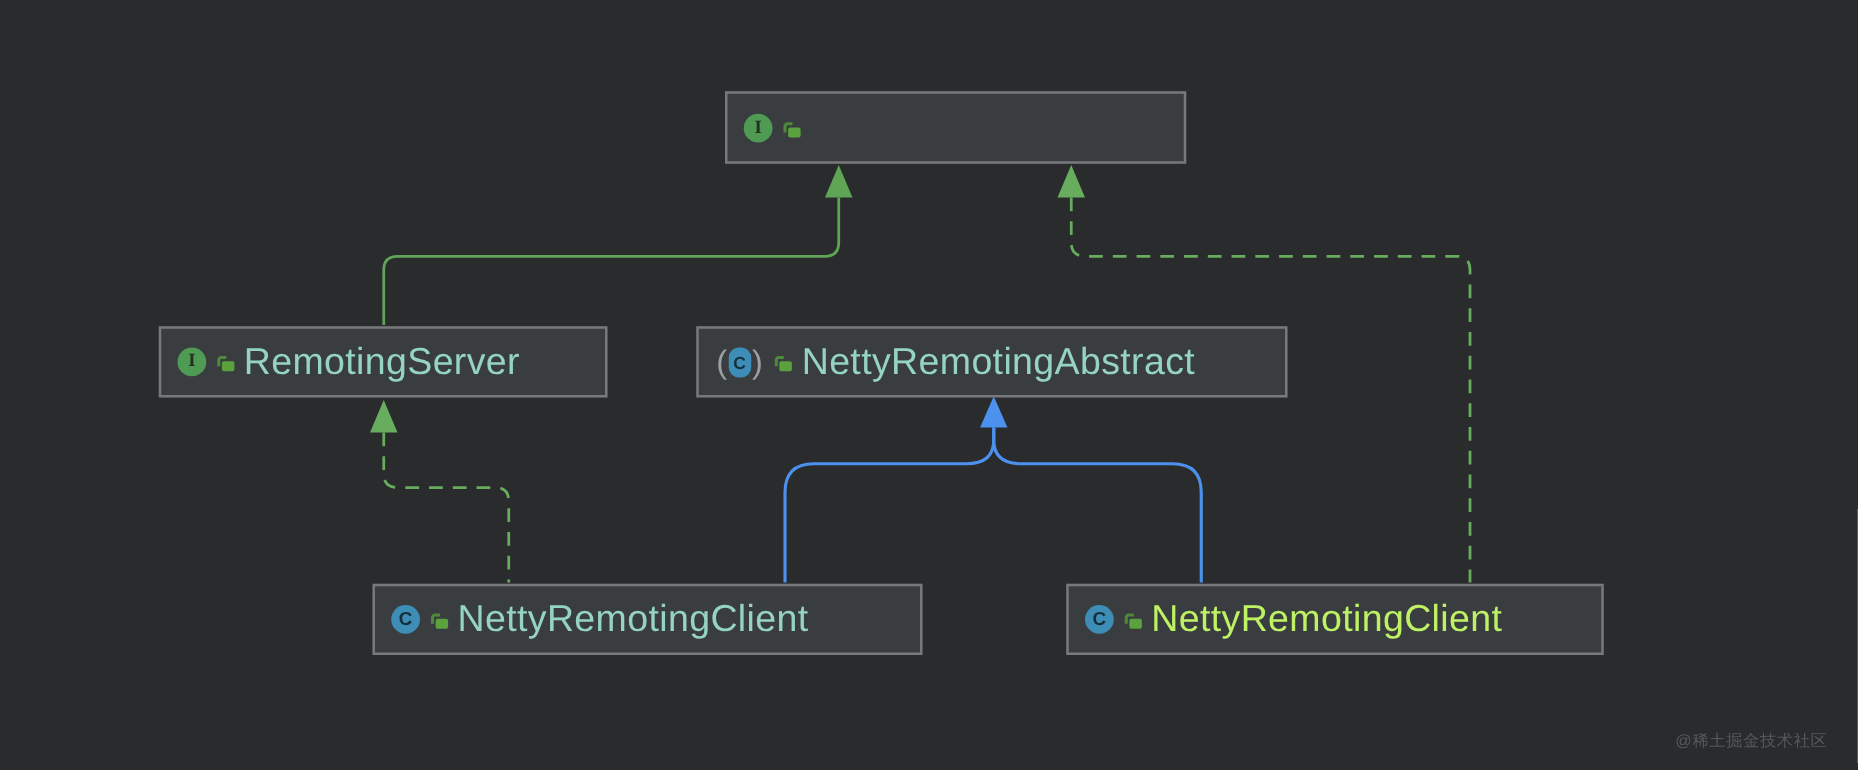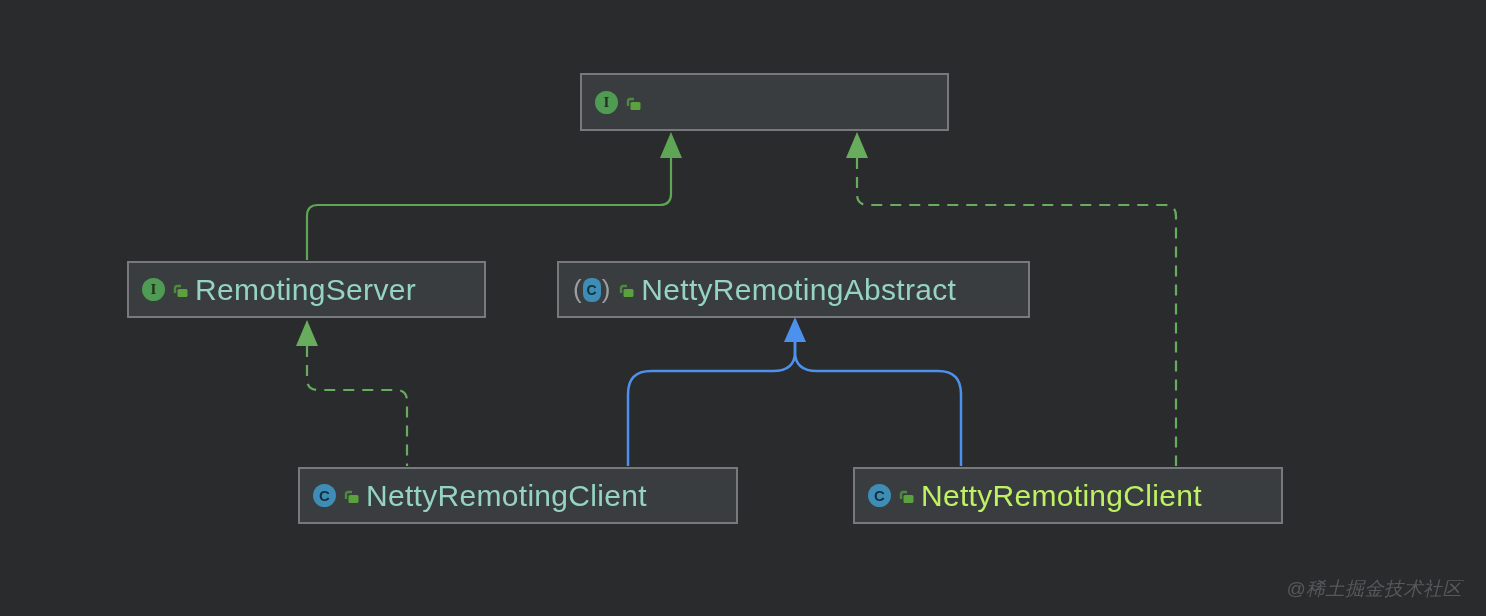--- a/index.html
+++ b/index.html
@@ -35,24 +35,23 @@
   }
   .iface{background:#4f9b53;color:#22321f;font-family:"Liberation Serif", serif;}
   .cls{background:#3e8db6;color:#14303d;font-family:"Liberation Sans", sans-serif;}
   .sq{width:18px;height:24px;border-radius:8px;font-size:14px;}
   .abadge{display:inline-flex;align-items:center;flex:none;}
   .paren{color:#9b9fa1;font-size:26px;font-weight:400;line-height:23px;margin:0 1px;font-family:"Liberation Sans", sans-serif;}
   .lock{margin-left:7px;flex:none;}
   #watermark{
     position:absolute;
     right:24px;bottom:14px;
-    font-size:19px;
+    font-size:13px;
     color:#56595b;
     letter-spacing:.5px;
-    font-style:italic;
   }
 </style>
 </head>
 <body>
 
 <div id="canvas" style="background: rgb(42, 43, 44);">
 
   <svg id="edges" width="1486" height="616" viewBox="0 0 1486 616">
 
     <path d="M671,158 L671,194 Q671,205 660,205 L318,205 Q307,205 307,216 L307,260" fill="none" stroke-width="2.2" stroke="#5ea556"></path>

